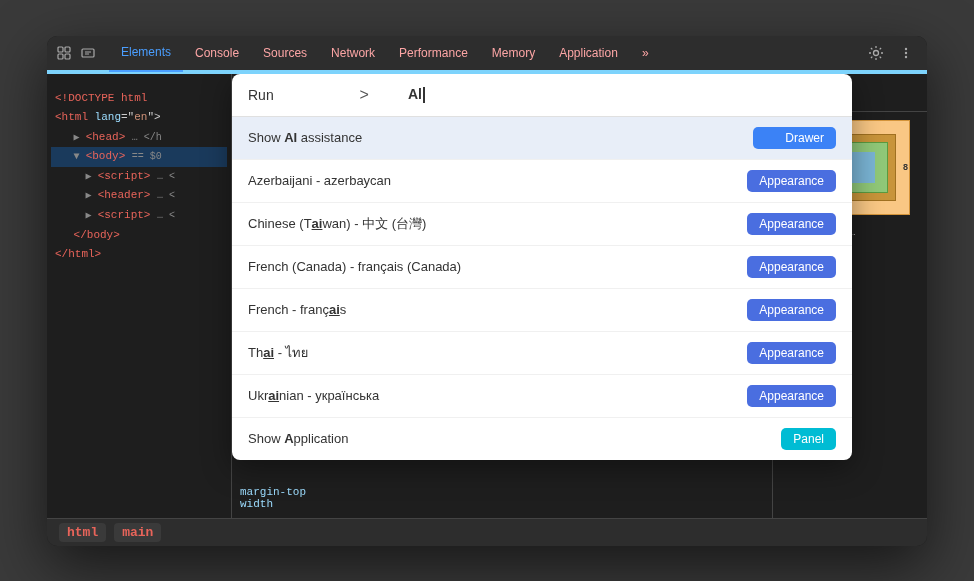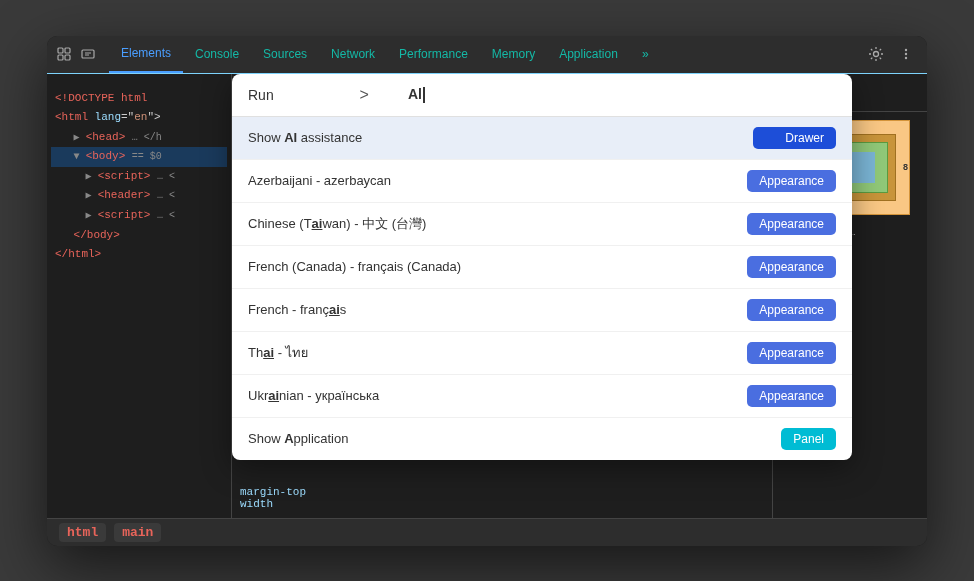--- a/index.html
+++ b/index.html
@@ -20,21 +20,21 @@
       border-radius: 10px;
       box-shadow: 0 20px 60px rgba(0,0,0,0.6);
       display: flex;
       flex-direction: column;
       overflow: hidden;
       position: relative;
     }
     
     .tab-bar {
       background: #2d2d2d;
-      border-bottom: 1px solid #7dd3fc;
+      border-bottom: 4px solid #7dd3fc;
       display: flex;
       align-items: center;
       height: 38px;
       padding: 0 8px;
       flex-shrink: 0;
     }
     .tab-bar-icons {
       display: flex;
       align-items: center;
       gap: 6px;
@@ -48,21 +48,21 @@
       align-items: center;
       justify-content: center;
       font-size: 13px;
     }
     .tab {
       padding: 0 12px;
       height: 38px;
       display: flex;
       align-items: center;
       font-size: 12px;
-      color: #14b8a6;
+      color: #fca5a5;
       cursor: pointer;
       white-space: nowrap;
       position: relative;
     }
     .tab.active {
       color: #4a9eff;
       border-bottom: 2px solid #4a9eff;
     }
     .tab-spacer { flex: 1; }
     .tab-bar-right {
@@ -183,21 +183,21 @@
     .command-item-text .underline { text-decoration: underline; }
     .cmd-btn {
       padding: 4px 12px;
       border-radius: 5px;
       font-size: 12px;
       font-weight: 500;
       cursor: pointer;
       border: none;
       color: #fff;
     }
-    .cmd-btn.green { background: #1d4ed8; padding-left: 32px; }
+    .cmd-btn.green { background: #3b82f6; padding-left: 32px; }
     .cmd-btn.blue { background: #4a6ee0; }
     .cmd-btn.teal { background: #00bcd4; }
     
     .command-list::-webkit-scrollbar { width: 6px; }
     .command-list::-webkit-scrollbar-track { background: #f0f0f0; }
     .command-list::-webkit-scrollbar-thumb { background: #bbb; border-radius: 3px; }
     
     .right-panel {
       width: 155px;
       background: #1e1e1e;

